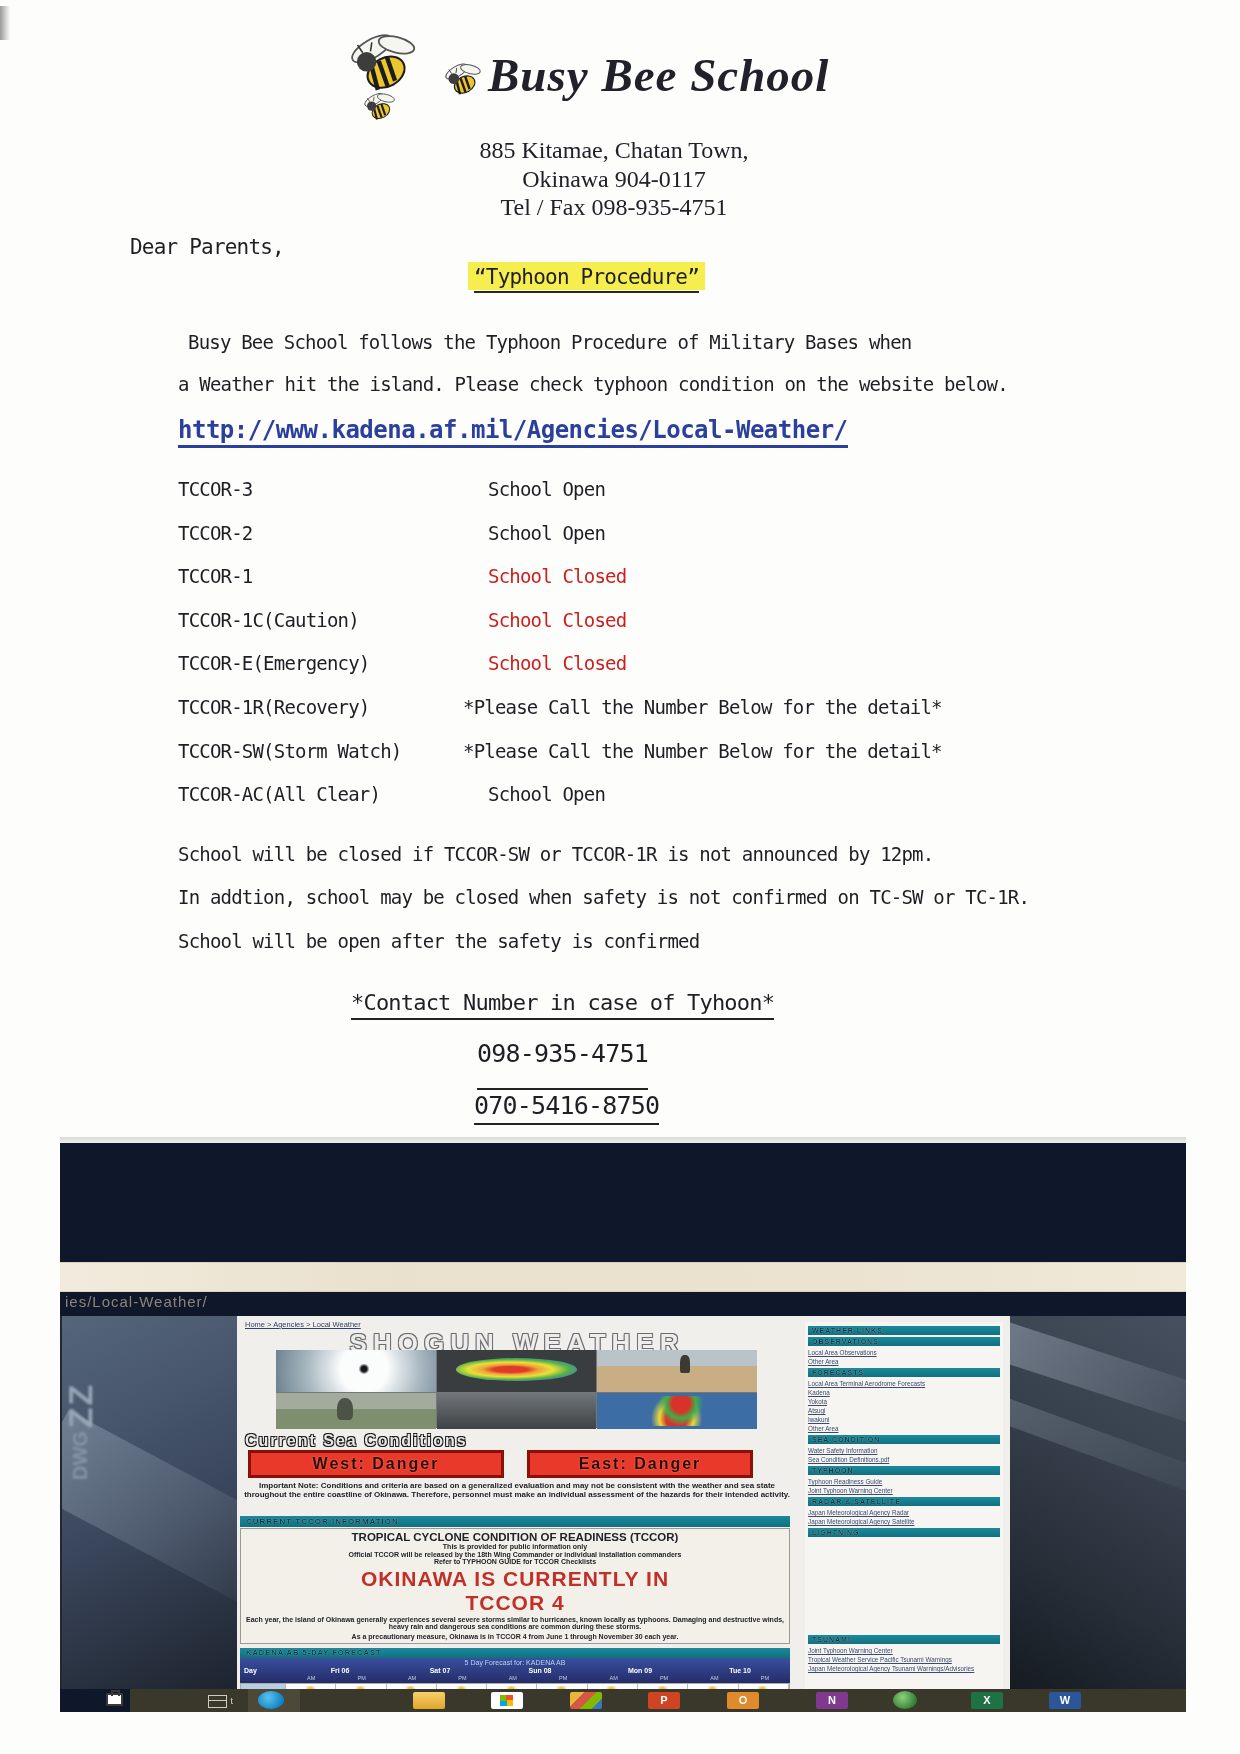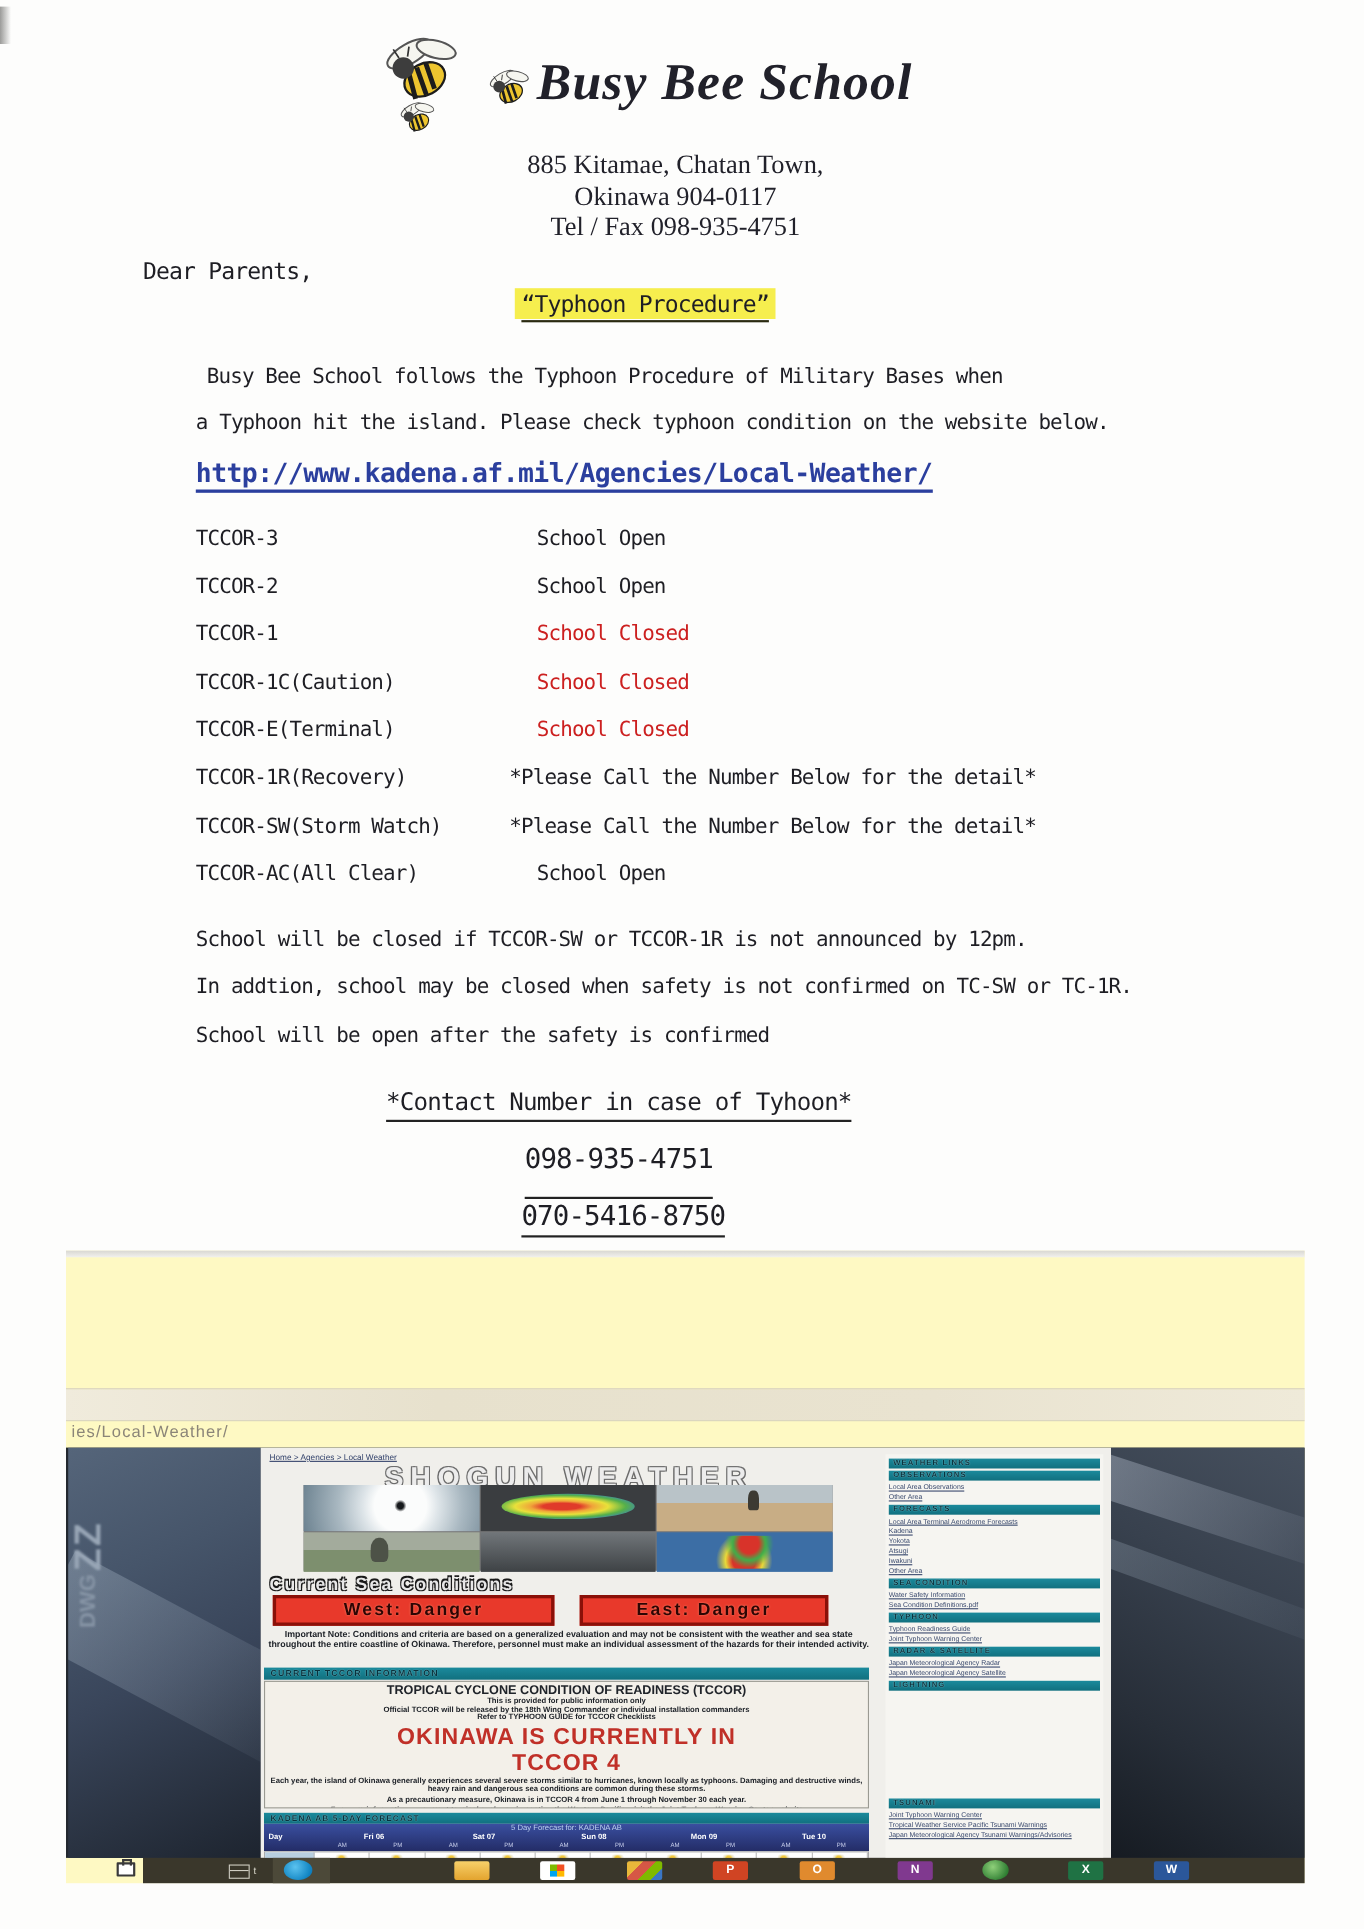--- a/index.html
+++ b/index.html
@@ -29,21 +29,21 @@
   .trow .tstatus.call{left:285px;}
   .trow.red .tstatus{color:#cc2020;}
 
   .notes{position:absolute;left:178px;top:833px;font-size:19px;line-height:43.4px;}
 
   .contact-h{position:absolute;left:351px;top:990px;font-size:22px;border-bottom:2px solid #222;padding-bottom:3px;}
   .phone1{position:absolute;left:477px;top:1039px;font-size:25px;border-bottom:2px solid #222;padding-bottom:20px;}
   .phone2{position:absolute;left:474px;top:1091px;font-size:25px;border-bottom:2px solid #222;padding-bottom:3px;}
 
   
-  .shot{position:absolute;left:60px;top:1137px;width:1126px;height:575px;background:#fef9c3;}
+  .shot{position:absolute;left:60px;top:1137px;width:1126px;height:575px;background:#0f172a;}
   .shot-topband{position:absolute;left:0;top:0;width:100%;height:6px;background:linear-gradient(#d9d8d2,#f2f1ee);}
   .chrome{position:absolute;left:0;top:125px;width:100%;height:28px;background:linear-gradient(90deg,#f0ebdc,#e7e1cd 30%,#e9e3d0 70%,#efead9);border-top:1px solid #d8d2bf;border-bottom:1px solid #d8d2bf;}
   .urlline{position:absolute;left:5px;top:156px;font-size:15px;color:#8b8578;letter-spacing:1px;filter:blur(.3px);}
   .content{position:absolute;left:0;top:179px;width:1126px;height:373px;overflow:hidden;background:#23282f;}
 
   
   .photo-left{position:absolute;left:2px;top:0;width:175px;height:373px;background:linear-gradient(155deg,#55657a 0%,#46556a 30%,#39455a 55%,#2a3342 80%,#1d242f 100%);overflow:hidden;}
   .photo-left .streak{position:absolute;left:-30px;top:150px;width:260px;height:90px;background:linear-gradient(100deg,rgba(180,195,210,.35),rgba(120,135,155,.05));transform:rotate(28deg);}
   .zz{position:absolute;left:-4px;top:70px;font-size:34px;font-weight:bold;color:#98a6b6;transform:rotate(-90deg);letter-spacing:2px;filter:blur(1px);}
   .dwg{position:absolute;left:-6px;top:128px;font-size:20px;font-weight:bold;color:#8795a6;transform:rotate(-90deg);filter:blur(1.2px);}
@@ -148,21 +148,21 @@
   <div class="addr serif">
     <div>885 Kitamae, Chatan Town,</div>
     <div>Okinawa 904-0117</div>
     <div>Tel / Fax 098-935-4751</div>
   </div>
 
   <div class="salutation mono">Dear Parents,</div>
   <div class="doc-title mono"><span class="u-in">“Typhoon Procedure”</span></div>
 
   <div class="intro1 mono">Busy Bee School follows the Typhoon Procedure of Military Bases when</div>
-  <div class="intro2 mono">a Typhoon hit the island. Please check typhoon condition on the website below.</div>
+  <div class="intro2 mono">a Weather hit the island. Please check typhoon condition on the website below.</div>
 
   <a class="weblink" href="#">http://www.kadena.af.mil/Agencies/Local-Weather/</a>
 
   <div class="tccor">
     <div class="trow mono">
       <span class="tlabel">TCCOR-3</span>
       <span class="tstatus">School Open</span>
     </div>
     <div class="trow mono">
       <span class="tlabel">TCCOR-2</span>
@@ -170,21 +170,21 @@
     </div>
     <div class="trow mono red">
       <span class="tlabel">TCCOR-1</span>
       <span class="tstatus">School Closed</span>
     </div>
     <div class="trow mono red">
       <span class="tlabel">TCCOR-1C(Caution)</span>
       <span class="tstatus">School Closed</span>
     </div>
     <div class="trow mono red">
-      <span class="tlabel">TCCOR-E(Terminal)</span>
+      <span class="tlabel">TCCOR-E(Emergency)</span>
       <span class="tstatus">School Closed</span>
     </div>
     <div class="trow mono">
       <span class="tlabel">TCCOR-1R(Recovery)</span>
       <span class="tstatus call">*Please Call the Number Below for the detail*</span>
     </div>
     <div class="trow mono">
       <span class="tlabel">TCCOR-SW(Storm Watch)</span>
       <span class="tstatus call">*Please Call the Number Below for the detail*</span>
     </div>

